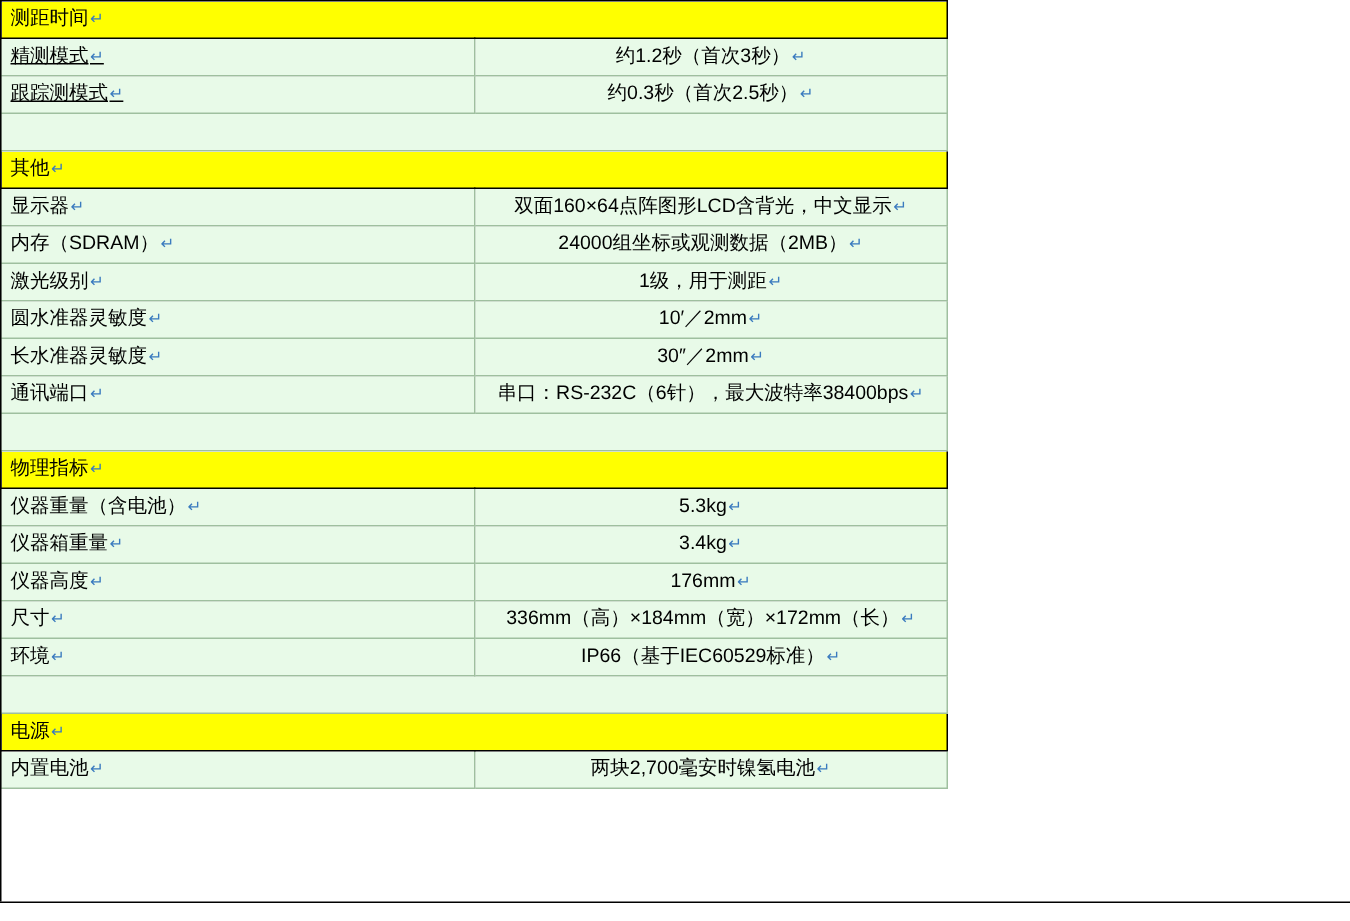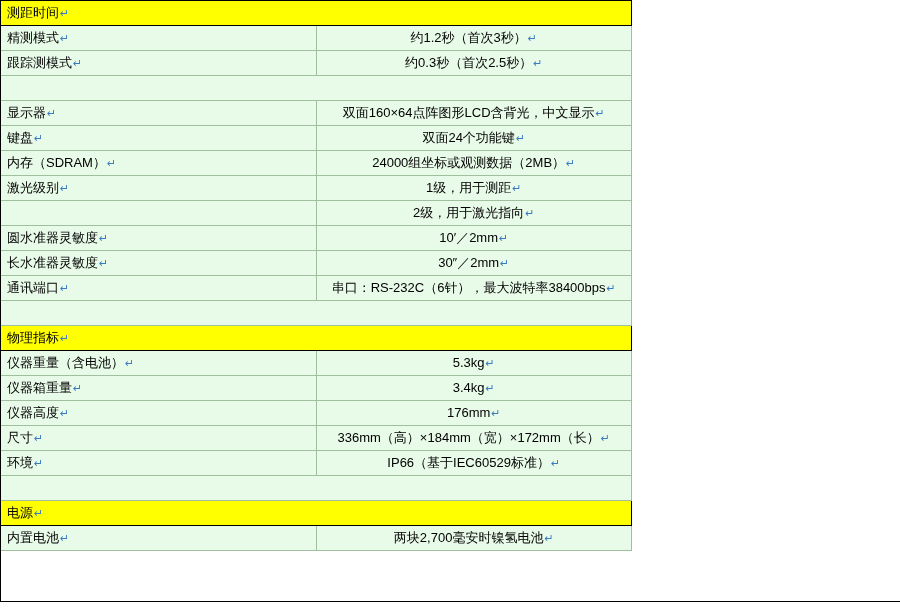--- a/index.html
+++ b/index.html
@@ -44,21 +44,21 @@
   td.col-value { width: 286px; text-align: center; }
   tr.section td {
     background: #ffff00;
     border-left: 1px solid #000000;
     border-right: 1px solid #000000;
     border-top: 1px solid #000000;
     border-bottom: 1px solid #000000;
     font-size: 13px;
   }
   tr.section td.spanall { width: auto; }
-  td.indent { padding-left: 18px; }
+  td.indent { padding-left: 18px; text-decoration: underline; }
   .pilcrow {
     color: #3b7bbf;
     font-size: 11px;
     margin-left: 1px;
   }
   .gap-row td {
     border: none;
     background: #ffffff;
     height: 6px;
     padding: 0;
@@ -94,39 +94,34 @@
           <td class="col-label indent">精测模式<span class="pilcrow">↵</span></td>
           <td class="col-value">约1.2秒（首次3秒）<span class="pilcrow">↵</span></td>
         </tr>
         <tr>
           <td class="col-label indent">跟踪测模式<span class="pilcrow">↵</span></td>
           <td class="col-value">约0.3秒（首次2.5秒）<span class="pilcrow">↵</span></td>
         </tr>
         <tr class="gap-row">
           <td colspan="2"></td>
         </tr>
+        <tr class="section">
+          <td colspan="2" class="spanall">其他<span class="pilcrow">↵</span></td>
+        </tr>
         <tr>
           <td class="col-label">显示器<span class="pilcrow">↵</span></td>
           <td class="col-value">双面160×64点阵图形LCD含背光，中文显示<span class="pilcrow">↵</span></td>
-        </tr>
-        <tr>
-          <td class="col-label">键盘<span class="pilcrow">↵</span></td>
-          <td class="col-value">双面24个功能键<span class="pilcrow">↵</span></td>
         </tr>
         <tr>
           <td class="col-label">内存（SDRAM）<span class="pilcrow">↵</span></td>
           <td class="col-value">24000组坐标或观测数据（2MB）<span class="pilcrow">↵</span></td>
         </tr>
         <tr>
           <td class="col-label">激光级别<span class="pilcrow">↵</span></td>
           <td class="col-value">1级，用于测距<span class="pilcrow">↵</span></td>
-        </tr>
-        <tr>
-          <td class="col-label"></td>
-          <td class="col-value">2级，用于激光指向<span class="pilcrow">↵</span></td>
         </tr>
         <tr>
           <td class="col-label">圆水准器灵敏度<span class="pilcrow">↵</span></td>
           <td class="col-value">10′／2mm<span class="pilcrow">↵</span></td>
         </tr>
         <tr>
           <td class="col-label">长水准器灵敏度<span class="pilcrow">↵</span></td>
           <td class="col-value">30″／2mm<span class="pilcrow">↵</span></td>
         </tr>
         <tr>

